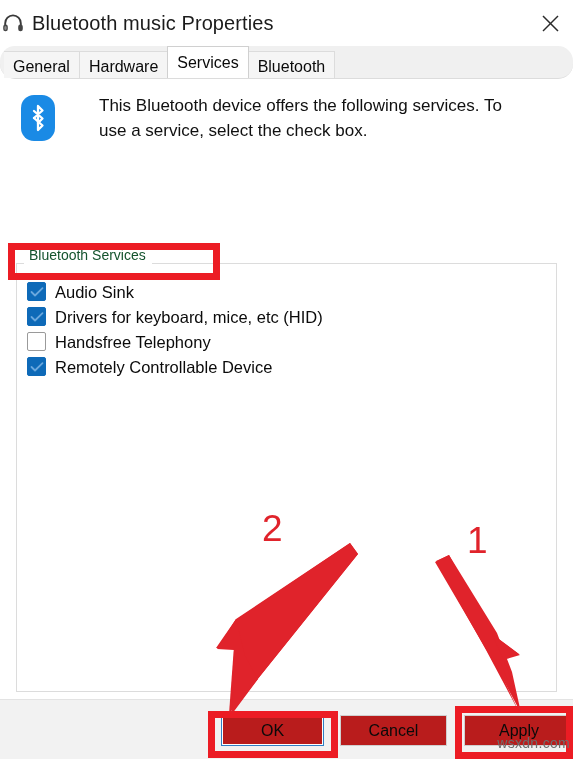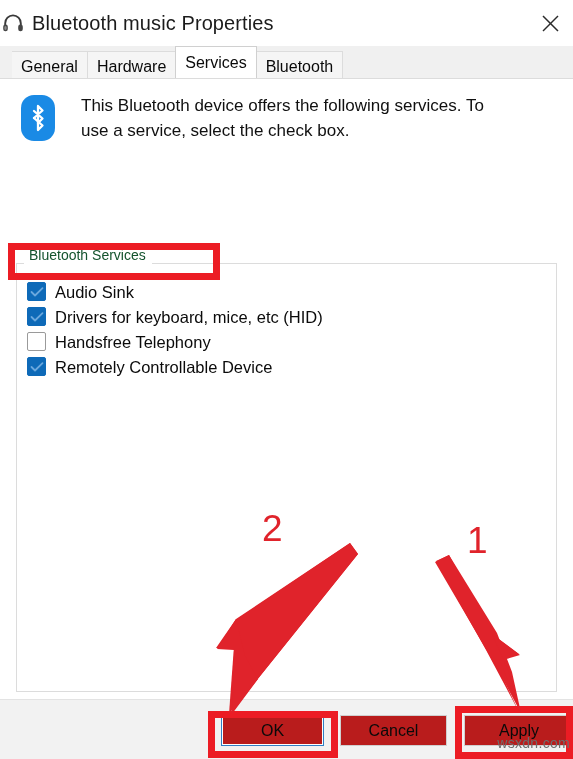--- a/index.html
+++ b/index.html
@@ -63,23 +63,24 @@
   .close-btn svg { display: block; }
 
   
   .tabstrip {
     height: 33px;
     min-height: 33px;
     background: #f0f0f0;
     border-bottom: 1px solid #dcdcdc;
     display: flex;
     align-items: flex-end;
-    padding-left: 12px;
-    position: relative;
-    box-sizing: border-box;
+    padding-left: 4px;
+    position: relative;
+    box-sizing: border-box;
+    border-radius: 15px;
   }
   .tab {
     font-size: 16px;
     color: #0a0a0a;
     padding: 4px 9px 5px 9px;
     background: #f5f5f5;
     border: 1px solid #dcdcdc;
     border-bottom: none;
     margin-right: -1px;
     line-height: 22px;
@@ -102,20 +103,21 @@
   .page {
     flex: 1;
     background: #ffffff;
     position: relative;
   }
 
   .intro {
     display: flex;
     align-items: flex-start;
     padding: 14px 18px 0 21px;
+    gap: 18px;
   }
   .bt-logo {
     width: 34px;
     height: 46px;
     flex: 0 0 auto;
     border-radius: 13px;
     background: #1a8ae5;
     display: flex;
     align-items: center;
     justify-content: center;

